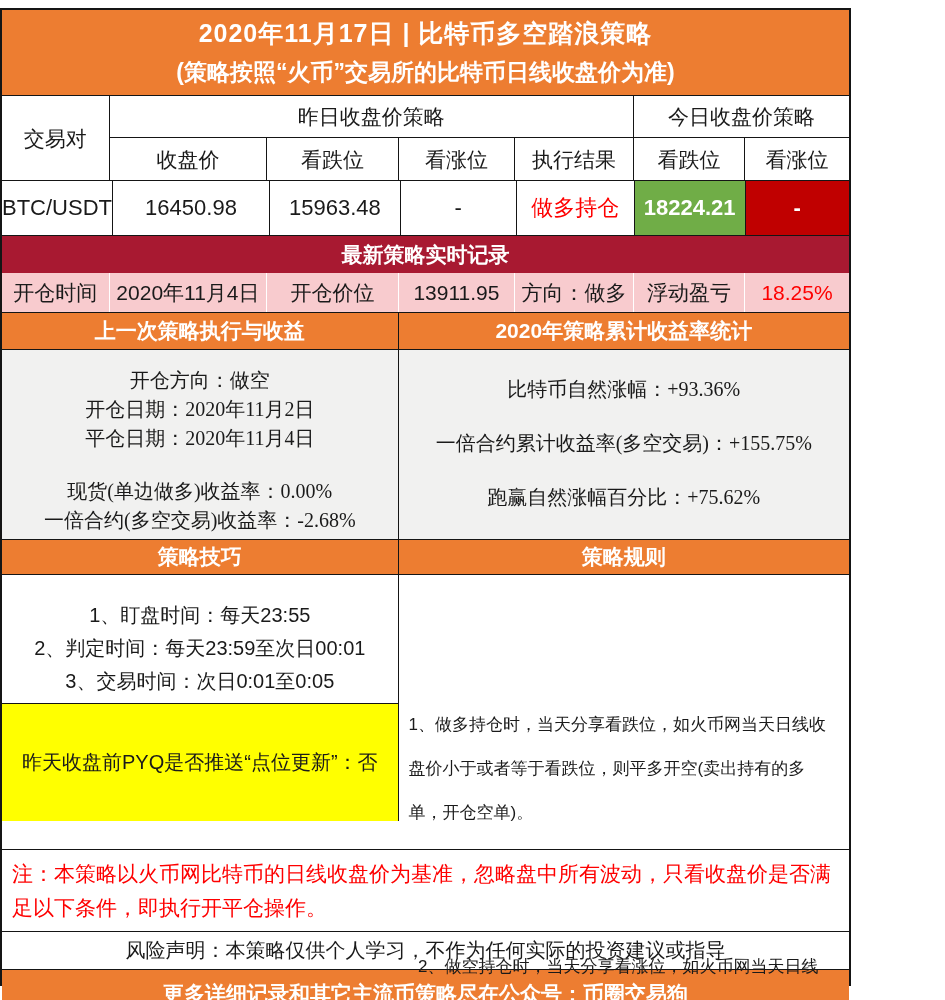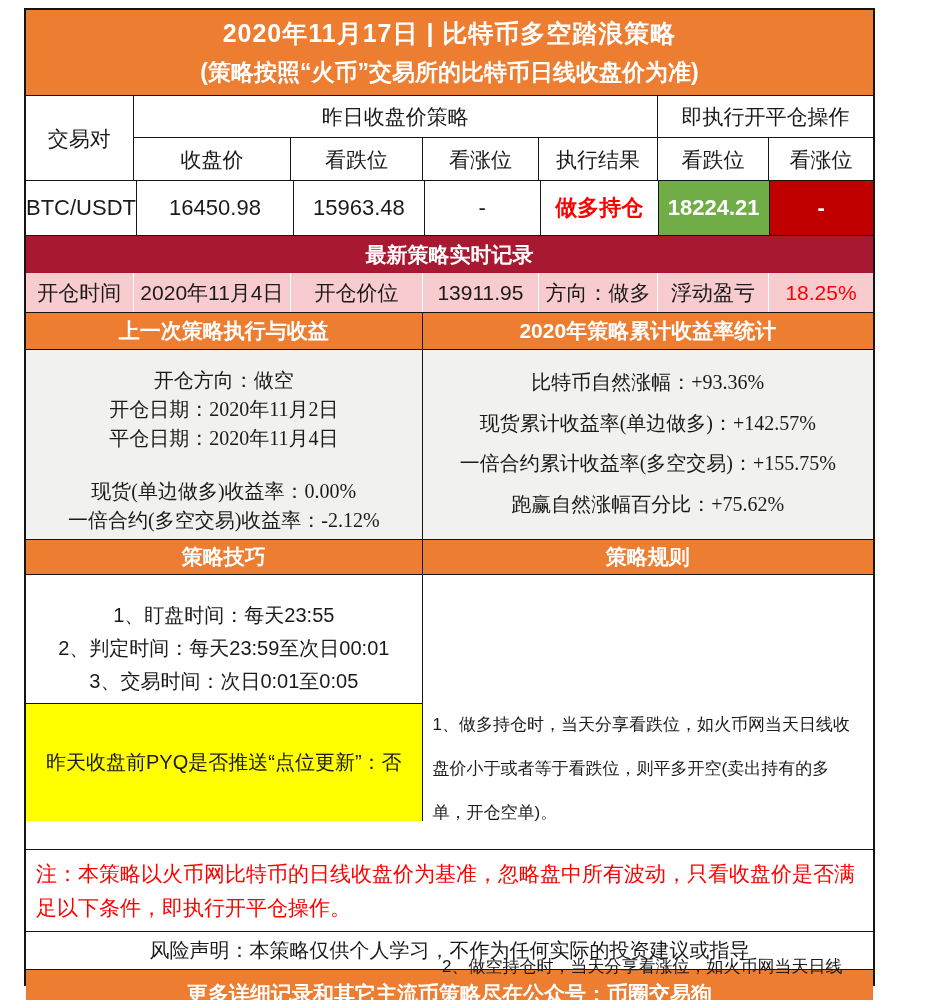--- a/index.html
+++ b/index.html
@@ -1,18 +1,18 @@
 <!DOCTYPE html>
 <html style="--color-orange: #ED7D31; --color-crimson: #A81931; --color-dark_red: #C00000; --color-bright_red: #FE0000; --color-green: #70AD47; --color-pink: #F8CBCE; --color-panel_gray: #F1F1F0; --color-yellow: #FFFF00;"><head>
 <meta charset="utf-8">
 <style>
   * { box-sizing: border-box; margin: 0; padding: 0; }
   html, body { width: 945px; height: 1000px; background: #fff; overflow: hidden;
     font-family: "Liberation Sans", sans-serif; color: #1a1a1a; }
-  .sheet { position: absolute; left: 24px; top: 8px; width: 851px; height: 978px;
+  .sheet { position: absolute; left: 0; top: 8px; width: 851px; height: 978px;
     border: 2px solid #151515; background: #fff; }
   .section { border-bottom: 1px solid #151515; }
   .section:last-child { border-bottom: none; }
 
   
   .title-block { height: 86px; background: var(--color-orange); color: #fff;
     display: flex; flex-direction: column; justify-content: center; align-items: center; }
   .title-line1 { font-size: 25px; font-weight: bold; letter-spacing: 1px; }
   .title-line2 { font-size: 23px; font-weight: bold; margin-top: 7px; }
 
@@ -25,21 +25,21 @@
   .cell-pair { grid-row: 1 / 3; grid-column: 1; }
   .cell-yesterday { grid-column: 2 / 6; border-bottom: 1px solid #151515; }
   .cell-today { grid-column: 6 / 8; border-bottom: 1px solid #151515; border-right: none !important; }
   .head-grid .sub { grid-row: 2; }
   .sub-c7, .cell-today { border-right: none !important; }
 
   .btc-row { height: 55px; font-size: 22px; }
   .btc-row .cell { display: flex; align-items: center; justify-content: center;
     border-right: 1px solid #151515; }
   .btc-row .cell:last-child { border-right: none; }
-  .result-cell { color: var(--color-bright_red); font-weight: bold; }
+  .result-cell { color: var(--color-bright_red); font-weight: normal; }
   .green-cell { background: var(--color-green); color: #fff; font-weight: bold; }
   .red-cell { background: var(--color-dark_red); color: #fff; font-weight: bold; }
 
   .banner { height: 37px; background: var(--color-crimson); color: #fff;
     font-size: 21px; font-weight: bold; display: flex; align-items: center; justify-content: center; }
 
   .pink-row { height: 40px; background: var(--color-pink); font-size: 21px; }
   .pink-row .cell { display: flex; align-items: center; justify-content: center;
     border-right: 1px solid #fff; }
   .pink-row .cell:last-child { border-right: none; border-radius: 15px; }
@@ -84,21 +84,21 @@
 <div class="sheet">
 
   <div class="title-block section">
     <div class="title-line1">2020年11月17日 | 比特币多空踏浪策略</div>
     <div class="title-line2">(策略按照“火币”交易所的比特币日线收盘价为准)</div>
   </div>
 
   <div class="grid7 head-grid section">
     <div class="cell cell-pair">交易对</div>
     <div class="cell cell-yesterday">昨日收盘价策略</div>
-    <div class="cell cell-today">即执行开平仓操作</div>
+    <div class="cell cell-today">今日收盘价策略</div>
     <div class="cell sub" style="grid-column:2">收盘价</div>
     <div class="cell sub" style="grid-column:3">看跌位</div>
     <div class="cell sub" style="grid-column:4">看涨位</div>
     <div class="cell sub" style="grid-column:5">执行结果</div>
     <div class="cell sub" style="grid-column:6">看跌位</div>
     <div class="cell sub sub-c7" style="grid-column:7">看涨位</div>
   </div>
 
   <div class="grid7 btc-row section">
     <div class="cell">BTC/USDT</div>
@@ -126,25 +126,24 @@
     <div class="sec-head">上一次策略执行与收益</div>
     <div class="sec-head">2020年策略累计收益率统计</div>
   </div>
 
   <div class="two-col gray-panels section">
     <div class="last-panel">
       <div class="line">开仓方向：做空</div>
       <div class="line">开仓日期：2020年11月2日</div>
       <div class="line">平仓日期：2020年11月4日</div>
       <div class="line group-gap">现货(单边做多)收益率：0.00%</div>
-      <div class="line">一倍合约(多空交易)收益率：-2.12%</div>
+      <div class="line">一倍合约(多空交易)收益率：-2.68%</div>
     </div>
     <div class="stats-panel">
       <div class="line">比特币自然涨幅：+93.36%</div>
-      <div class="line">现货累计收益率(单边做多)：+142.57%</div>
       <div class="line">一倍合约累计收益率(多空交易)：+155.75%</div>
       <div class="line">跑赢自然涨幅百分比：+75.62%</div>
     </div>
   </div>
 
   <div class="two-col section">
     <div class="sec-head tips-head">策略技巧</div>
     <div class="sec-head tips-head">策略规则</div>
   </div>
 

